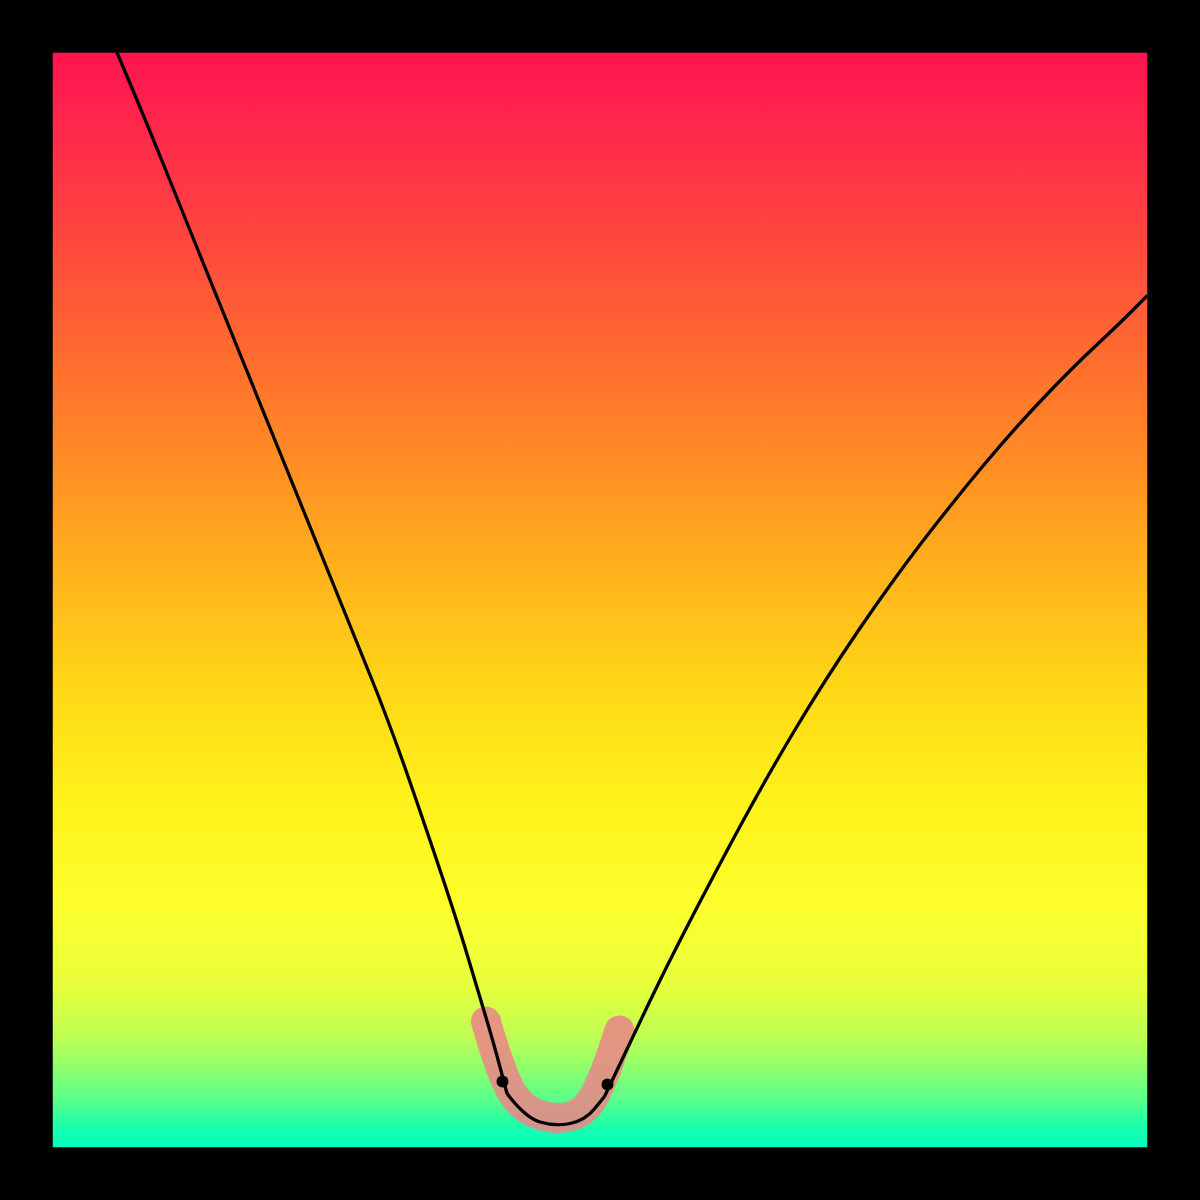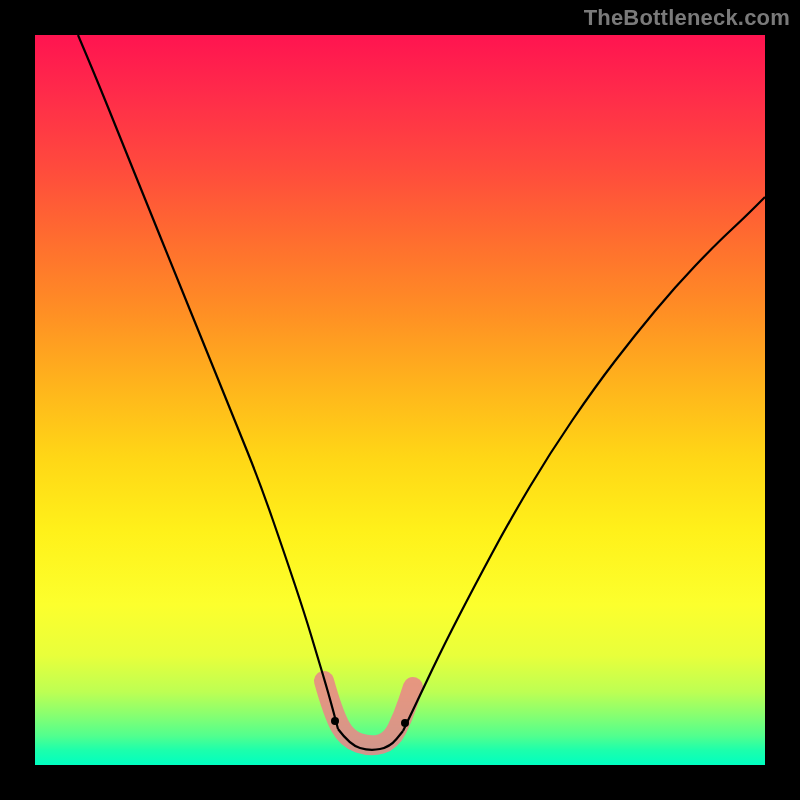--- a/index.html
+++ b/index.html
@@ -78,21 +78,20 @@
     font-size: 22px;
     font-weight: 600;
     color: #7a7a7a;
     letter-spacing: 0.2px;
   }
 </style>
 </head>
 <body>
 
 <div class="frame">
-  <div class="watermark">TheBottleneck.com</div>
 
   <div class="plot-area">
     <div class="gradient"></div>
 
     <svg class="curves" viewBox="0 0 730 730">
       <path id="guide-path" class="guide" d="M289 646 Q298 678 305 691 Q312 704 324 708 Q336 712 346 709 Q356 706 362 694 Q368 682 373 667 L378 652"></path>
       <path id="left-path" class="curve-path" d="M43 0 Q60 40 72.5 71 Q85 102 97.5 133 Q110 164 125 201 Q140 238 155 275 Q170 312 185 349 Q200 386 212.5 417 Q225 448 237.5 484 Q250 520 260 550 Q270 580 276 600 Q282 620 288 640 Q294 660 298.5 677 L303 694"></path>
       <path id="valley-path" class="curve-path" d="M303 694 Q315 710 325 713 Q335 716 345 714 Q355 712 361.5 704 L368 696"></path>
       <path id="right-path" class="curve-path" d="M368 696 Q385 660 397.5 634 Q410 608 425 579 Q440 550 457.5 517.5 Q475 485 495 451.5 Q515 418 537.5 385 Q560 352 580 326 Q600 300 620 276 Q640 252 660 231 Q680 210 695 196 Q710 182 720 172 L730 162"></path>
       <circle id="dot-0" class="dot" r="4" cx="300" cy="686"></circle>

